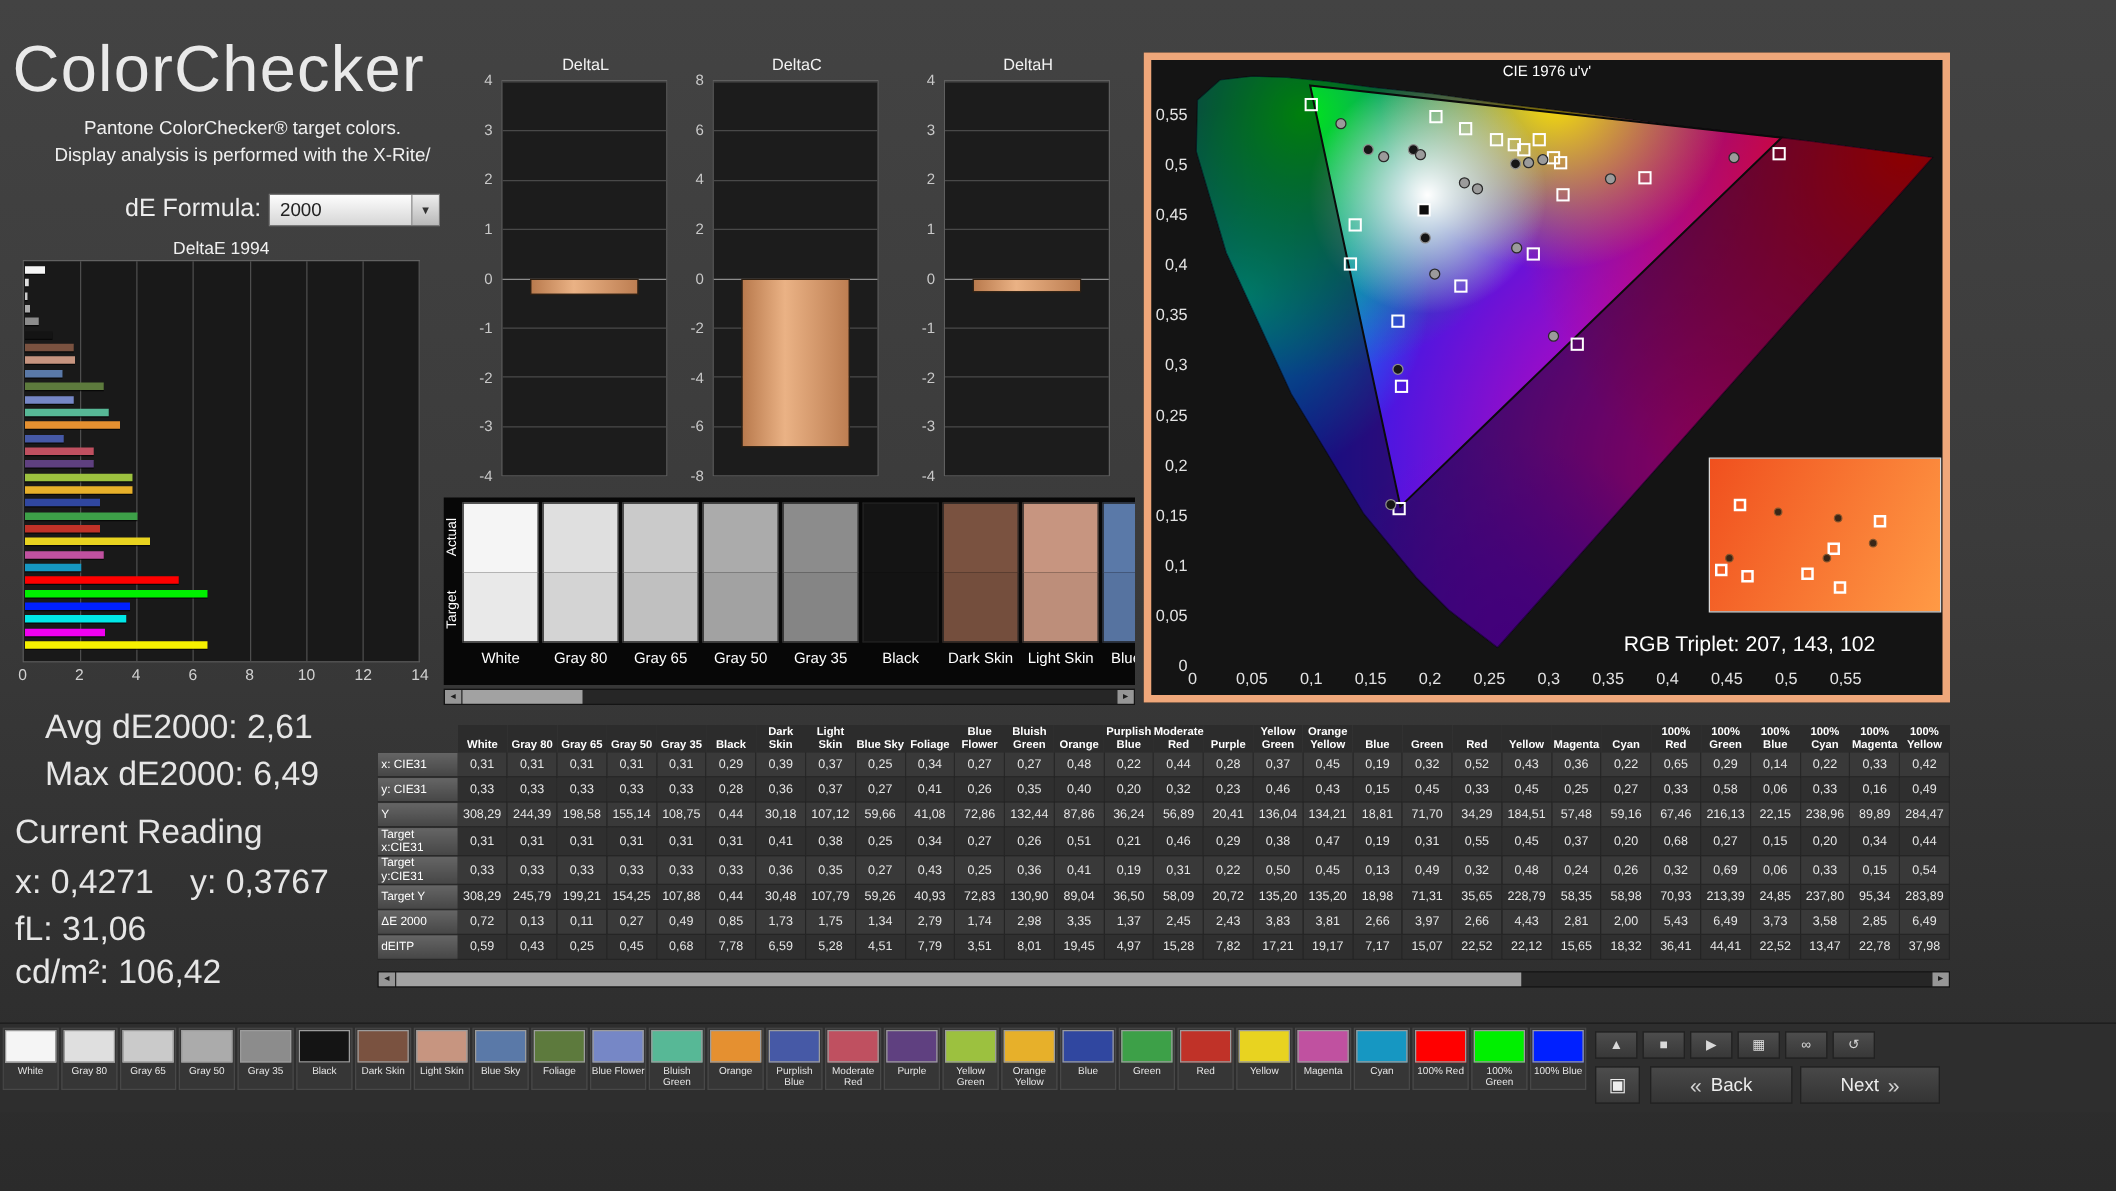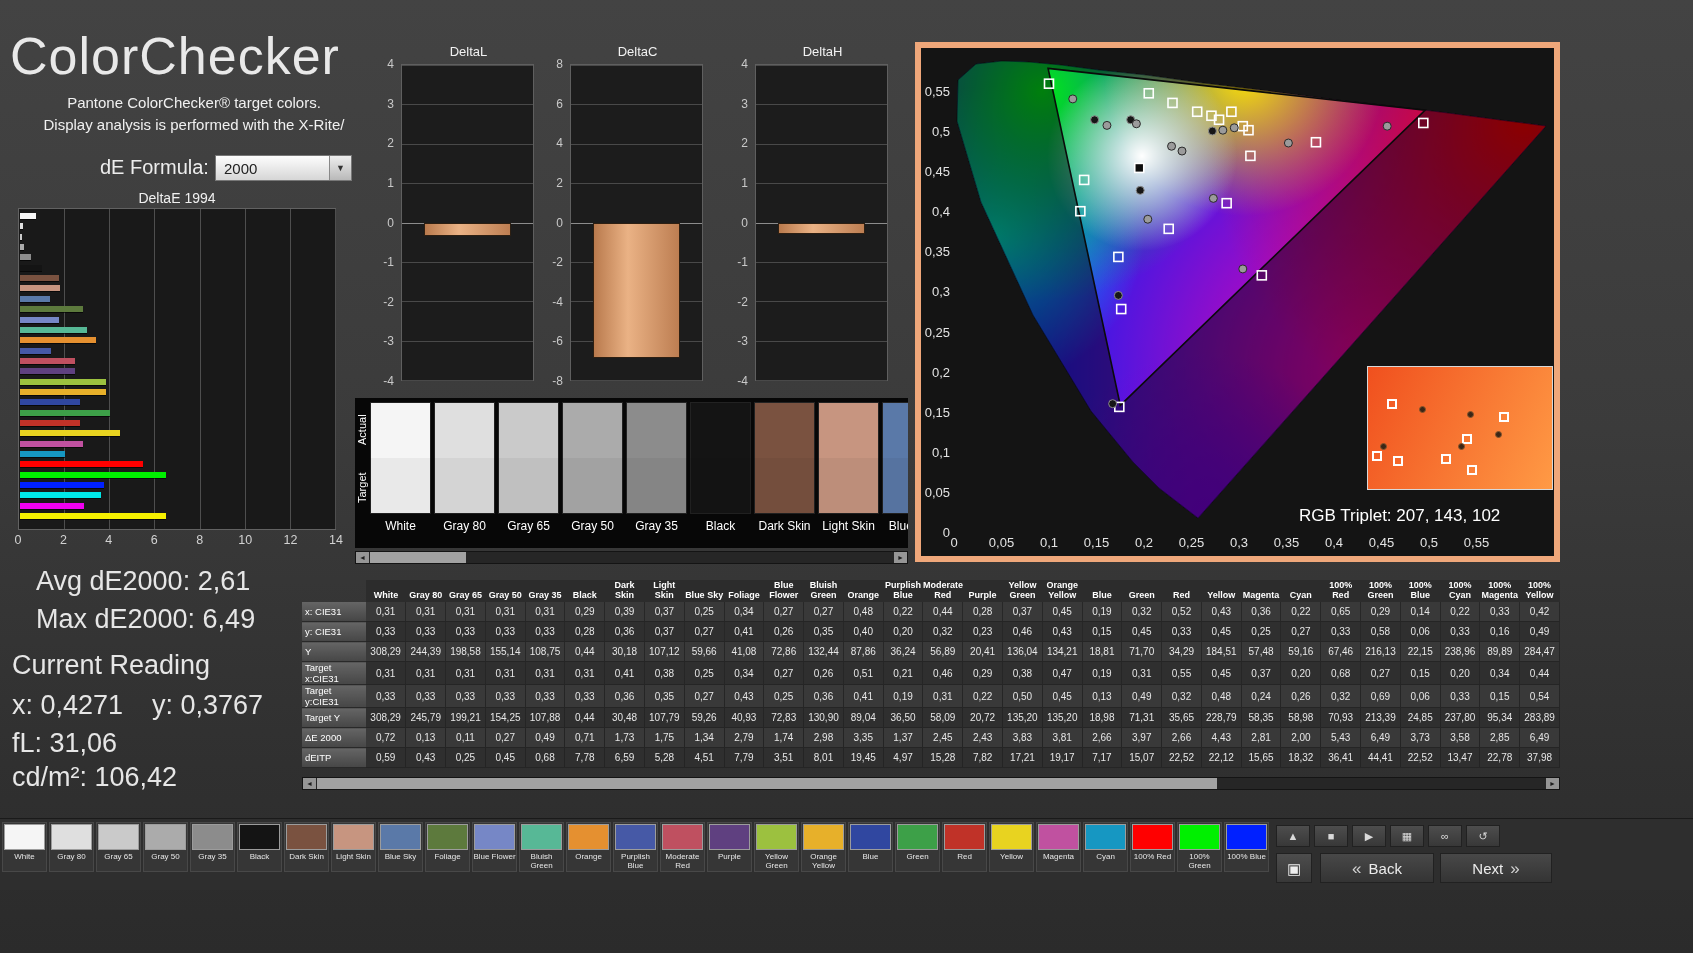--- a/index.html
+++ b/index.html
@@ -259,20 +259,21 @@
     <div class="side-label side-target">Target</div>
     <div class="strip-swatches" id="strip-swatches"><div class="strip-swatch"><div class="half actual" style="background: rgb(245, 245, 245);"></div><div class="half target" style="background: rgb(245, 245, 245);"></div><div class="strip-label">White</div></div><div class="strip-swatch"><div class="half actual" style="background: rgb(223, 223, 223);"></div><div class="half target" style="background: rgb(223, 223, 223);"></div><div class="strip-label">Gray 80</div></div><div class="strip-swatch"><div class="half actual" style="background: rgb(202, 202, 202);"></div><div class="half target" style="background: rgb(202, 202, 202);"></div><div class="strip-label">Gray 65</div></div><div class="strip-swatch"><div class="half actual" style="background: rgb(171, 171, 171);"></div><div class="half target" style="background: rgb(171, 171, 171);"></div><div class="strip-label">Gray 50</div></div><div class="strip-swatch"><div class="half actual" style="background: rgb(140, 140, 140);"></div><div class="half target" style="background: rgb(140, 140, 140);"></div><div class="strip-label">Gray 35</div></div><div class="strip-swatch"><div class="half actual" style="background: rgb(20, 20, 20);"></div><div class="half target" style="background: rgb(20, 20, 20);"></div><div class="strip-label">Black</div></div><div class="strip-swatch"><div class="half actual" style="background: rgb(122, 82, 64);"></div><div class="half target" style="background: rgb(122, 82, 64);"></div><div class="strip-label">Dark Skin</div></div><div class="strip-swatch"><div class="half actual" style="background: rgb(199, 149, 128);"></div><div class="half target" style="background: rgb(199, 149, 128);"></div><div class="strip-label">Light Skin</div></div><div class="strip-swatch"><div class="half actual" style="background: rgb(90, 121, 168);"></div><div class="half target" style="background: rgb(90, 121, 168);"></div><div class="strip-label">Blue Sky</div></div></div>
   </div>
   <div class="hscroll" id="strip-scroll">
     <div class="sc-arrow left">◄</div>
     <div class="sc-arrow right">►</div>
     <div class="hthumb" style="left:14px;width:96px;"></div>
   </div>
 
   <div class="cie-panel">
+    <div class="cie-title">CIE 1976 u'v'</div>
     <svg id="cie-svg" viewBox="0 0 600 481" width="600" height="481">
       <defs>
         <clipPath id="locusClip">
           <path d="M244 467 L205 437 L179 411 L137 360 L79 264 L27 151 L3 70 L4 29 L22 13 L48 10 L75 11 L107 14 L145 19 L192 24 L249 32 L315 40 L383 49 L446 56 L494 62 L554 70 L592 75 Z"></path>
         </clipPath>
         <radialGradient id="gMagenta" gradientUnits="userSpaceOnUse" cx="420" cy="320" r="340">
           <stop offset="0" stop-color="#ff00a8"></stop>
             <stop offset="1" stop-color="#ff00a8" stop-opacity="0"></stop>
         </radialGradient>
         <radialGradient id="gViolet" gradientUnits="userSpaceOnUse" cx="250" cy="460" r="160">
@@ -634,21 +635,21 @@
             <td>95,34</td>
             <td>283,89</td>
           </tr>
           <tr class="odd">
             <th>ΔE 2000</th>
             <td>0,72</td>
             <td>0,13</td>
             <td>0,11</td>
             <td>0,27</td>
             <td>0,49</td>
-            <td>0,71</td>
+            <td>0,85</td>
             <td>1,73</td>
             <td>1,75</td>
             <td>1,34</td>
             <td>2,79</td>
             <td>1,74</td>
             <td>2,98</td>
             <td>3,35</td>
             <td>1,37</td>
             <td>2,45</td>
             <td>2,43</td>

